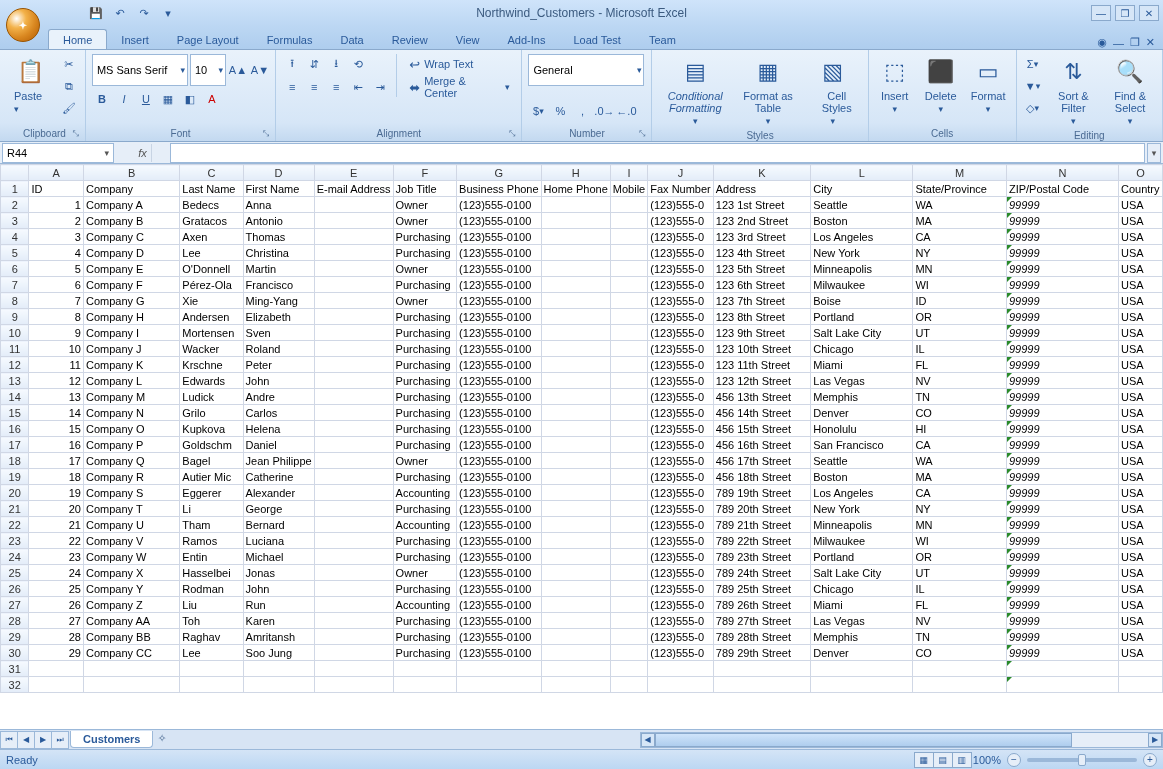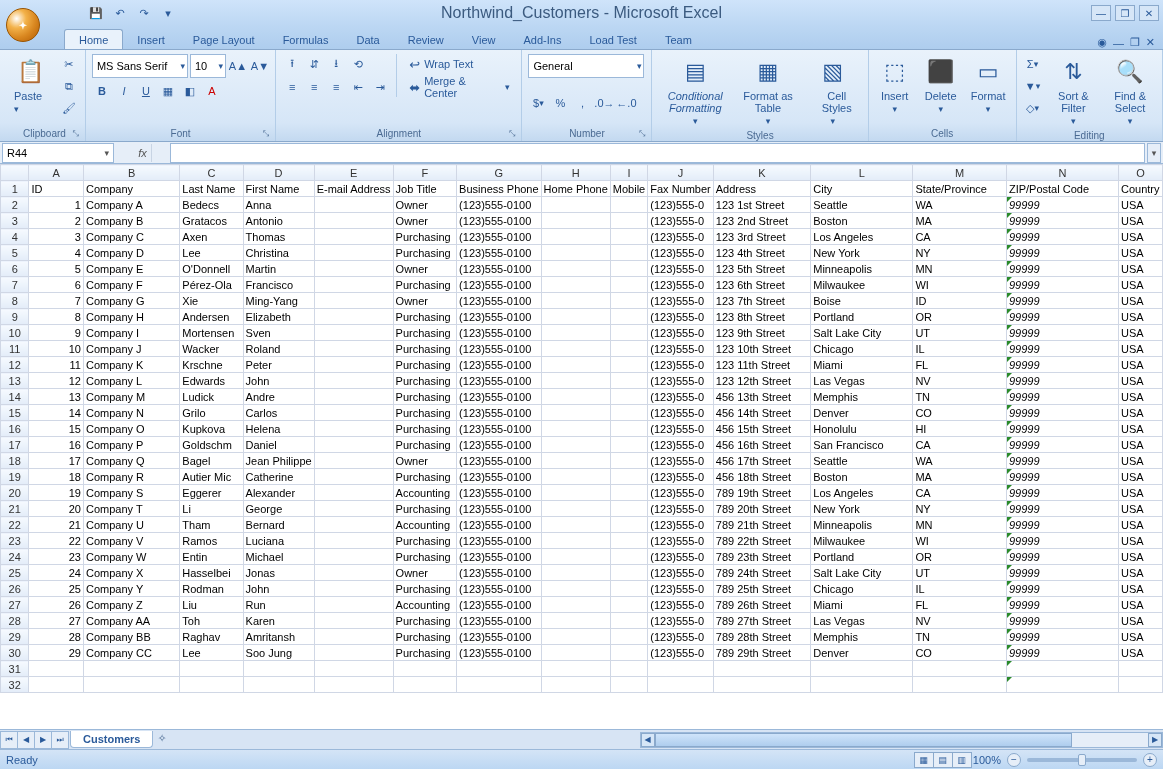--- a/index.html
+++ b/index.html
@@ -32,31 +32,31 @@
     display:flex;align-items:center;justify-content:center;
     color:#fff;font-weight:bold;font-size:10px;
   }
   .qat { display:flex; gap:4px; margin-left: 42px; align-items:center; }
   .qat-btn {
     width:20px;height:20px;line-height:20px;text-align:center;
     color:#2a5a9a;
   }
   .window-title {
     position:absolute; left:50%; transform:translateX(-50%);
-    color:#3b5a7f; font-size:16px;
+    color:#3b5a7f; font-size:12px;
   }
   .window-controls { margin-left:auto; display:flex; gap:4px; }
   .win-ctl { width:20px; height:16px; border:1px solid #8aa9cc; background:#d6e6f7;
     display:flex;align-items:center;justify-content:center;font-size:10px;color:#2a5a9a;}
 
   
   .ribbon-tabs {
     height: 24px;
     background: linear-gradient(#bcd7f3, #aecdee);
-    display:flex; align-items:flex-end; padding-left: 64px;
+    display:flex; align-items:flex-end; padding-left: 48px;
     border-bottom: 1px solid #8aa9cc;
     position:relative;
   }
   .ribbon-tab {
     padding: 4px 14px 3px; color:#2a5a9a; cursor:default;
   }
   .ribbon-tab.active {
     background: #e9f2fb;
     border:1px solid #8aa9cc; border-bottom:none;
     border-radius: 3px 3px 0 0;
@@ -90,21 +90,21 @@
   }
   .group-title.nolauncher::after{content:none;}
   .big-btn {
     display:flex;flex-direction:column;align-items:center;gap:2px;
     padding:2px 4px;color:#2a5a9a;
   }
   .big-btn .ico{width:32px;height:32px;display:flex;align-items:center;justify-content:center;font-size:22px;}
   .small-col{display:flex;flex-direction:column;gap:2px;}
   .sm{width:20px;height:20px;border:1px solid transparent;display:inline-flex;align-items:center;justify-content:center;color:#2a5a9a;font-size:11px;}
   .row{display:flex;gap:2px;align-items:center;}
-  .combo{border:1px solid #9bb8d9;background:#fff;height:24px;padding:0 16px 0 4px;display:inline-flex;align-items:center;position:relative;min-width:60px;font-size:11px;}
+  .combo{border:1px solid #9bb8d9;background:#fff;height:32px;padding:0 16px 0 4px;display:inline-flex;align-items:center;position:relative;min-width:60px;font-size:11px;}
   .combo::after{content:"▾";position:absolute;right:2px;color:#2a5a9a;font-size:9px;}
   .ribbon-label-btn{height:20px;padding:0 6px;display:inline-flex;align-items:center;gap:4px;color:#2a5a9a;}
   .ribbon-label-btn .ico{font-size:13px;}
   .drop::after{content:" ▾";font-size:9px;color:#2a5a9a;}
 
   
   .formula-bar{
     height:22px;background:#e6eef8;border-bottom:1px solid #9bb8d9;
     display:flex;align-items:center;
   }

